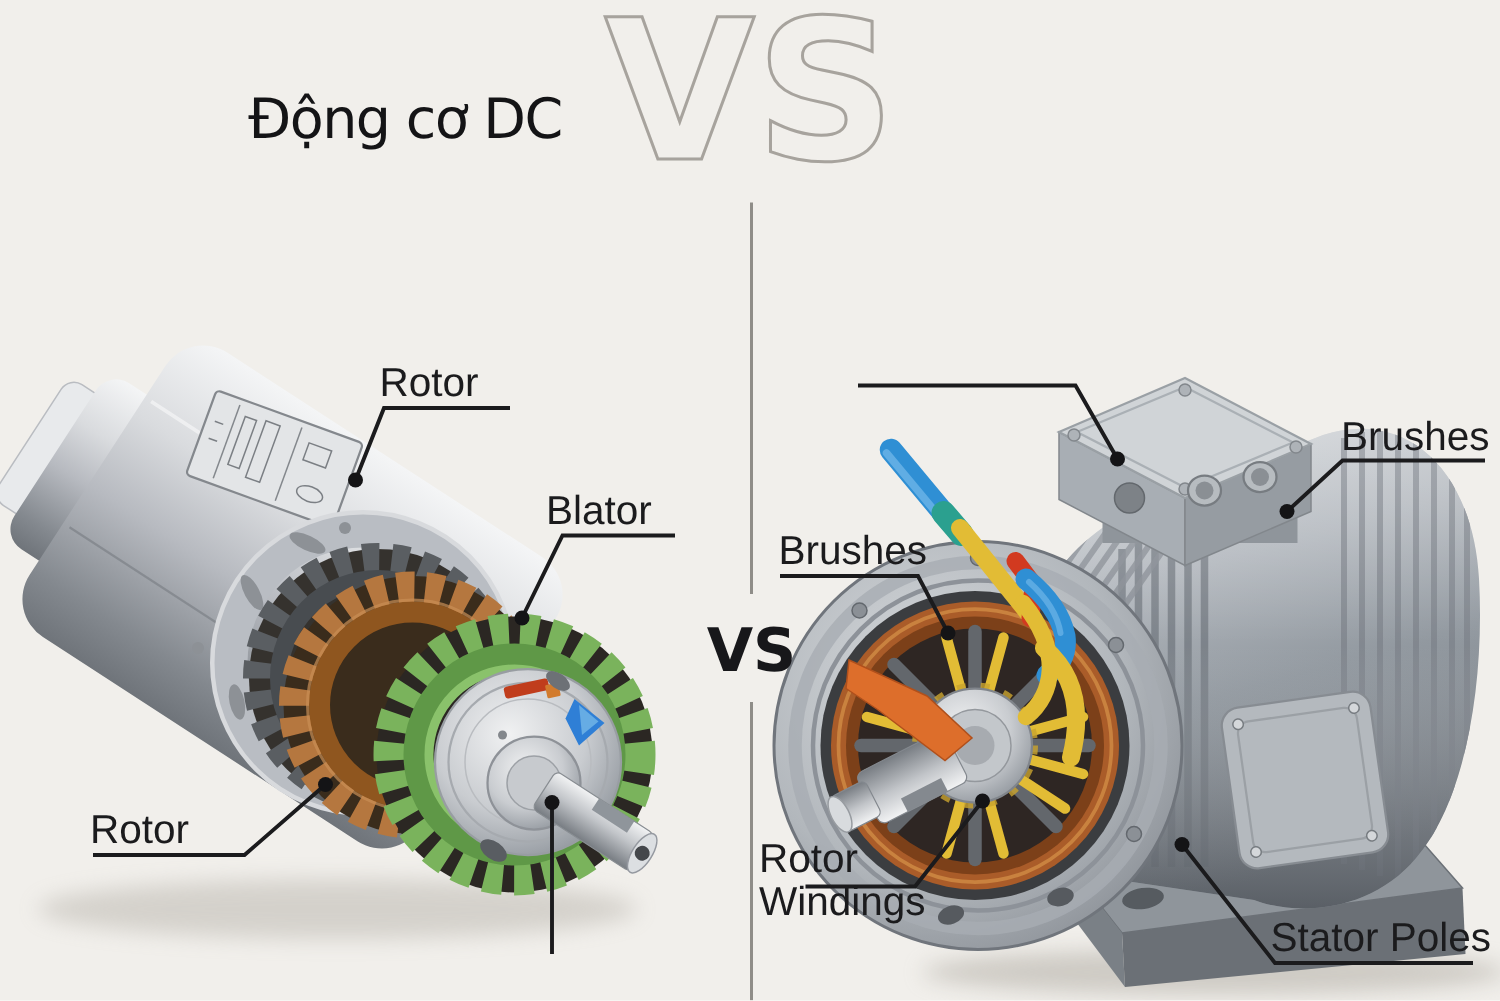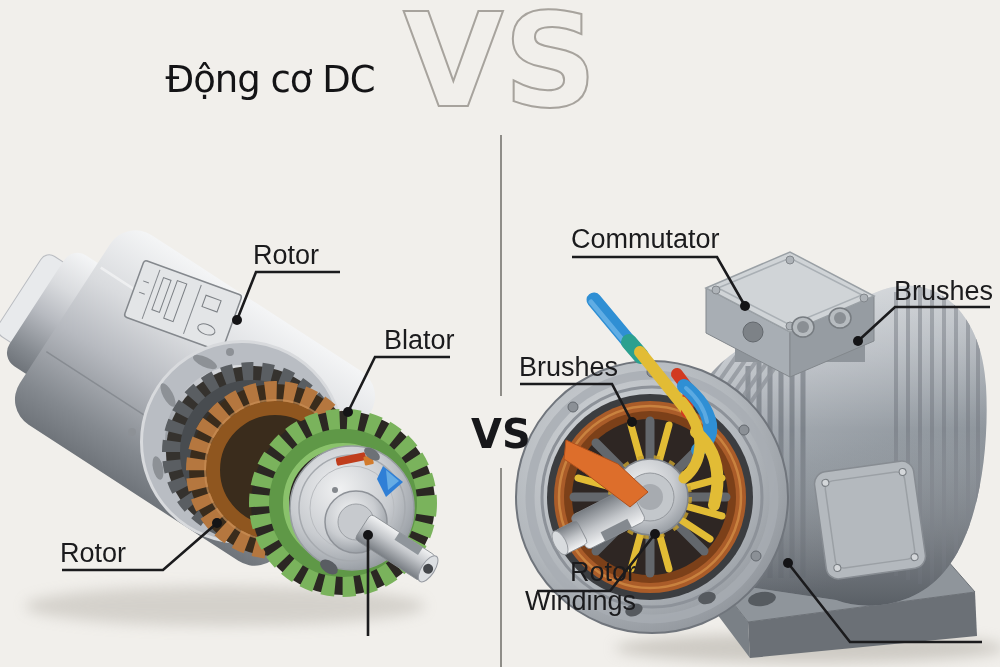--- a/index.html
+++ b/index.html
@@ -6,21 +6,21 @@
   #stage{position:relative;width:1000px;height:667px;background:#f1efeb;overflow:hidden;
          font-family:"Liberation Sans",sans-serif;}
   #art{position:absolute;left:0;top:0;width:1000px;height:667px;}
   .title{position:absolute;font-family:"DejaVu Sans",sans-serif;font-weight:normal;
          font-size:37px;color:#141416;white-space:nowrap;transform:translateX(-50%);
          letter-spacing:-1px;}
   .vs-center{position:absolute;left:501px;top:411px;transform:translateX(-50%);
          font-family:"DejaVu Sans",sans-serif;font-weight:bold;font-size:40px;color:#17171a;}
   .label{position:absolute;font-size:27px;line-height:1.08;color:#1b1b1d;white-space:nowrap;
          font-family:"Liberation Sans","DejaVu Sans",sans-serif;}
-  .label.wrap{white-space:normal;text-align:right;width:130px;}
+  .label.wrap{white-space:normal;text-align:left;width:130px;}
 </style>
 </head>
 <body>
 
 <div id="stage">
 
 <svg id="art" viewBox="0 0 1000 667" xmlns="http://www.w3.org/2000/svg">
   <defs>
     <linearGradient id="gradBody" x1="0" y1="0" x2="0" y2="1">
       <stop offset="0" stop-color="#f4f5f6"></stop>
@@ -308,20 +308,20 @@
     <circle cx="632" cy="422" r="5"></circle>
         <circle cx="655" cy="534" r="5"></circle>
     <circle cx="788" cy="563" r="5"></circle>
   </g>
 </svg>
 
 <div class="title" style="left:270px;top:58px;">Động cơ DC</div>
 <div class="vs-center">VS</div>
 
 <div class="label" style="left:253px;top:241px;">Rotor</div>
-<div class="label" style="left:384px;top:326px;">Blator</div>
+<div class="label" style="left:364px;top:326px;">Blator</div>
 <div class="label" style="left:60px;top:539px;">Rotor</div>
-<div class="label" style="left:571px;top:225px;">Commutator</div>
 <div class="label" style="left:894px;top:277px;">Brushes</div>
 <div class="label" style="left:519px;top:353px;">Brushes</div>
 <div class="label wrap" style="left:506px;top:558px;">Rotor Windings</div>
+<div class="label" style="left:847px;top:611px;">Stator Poles</div>
 
 </div>
 
 </body></html>

